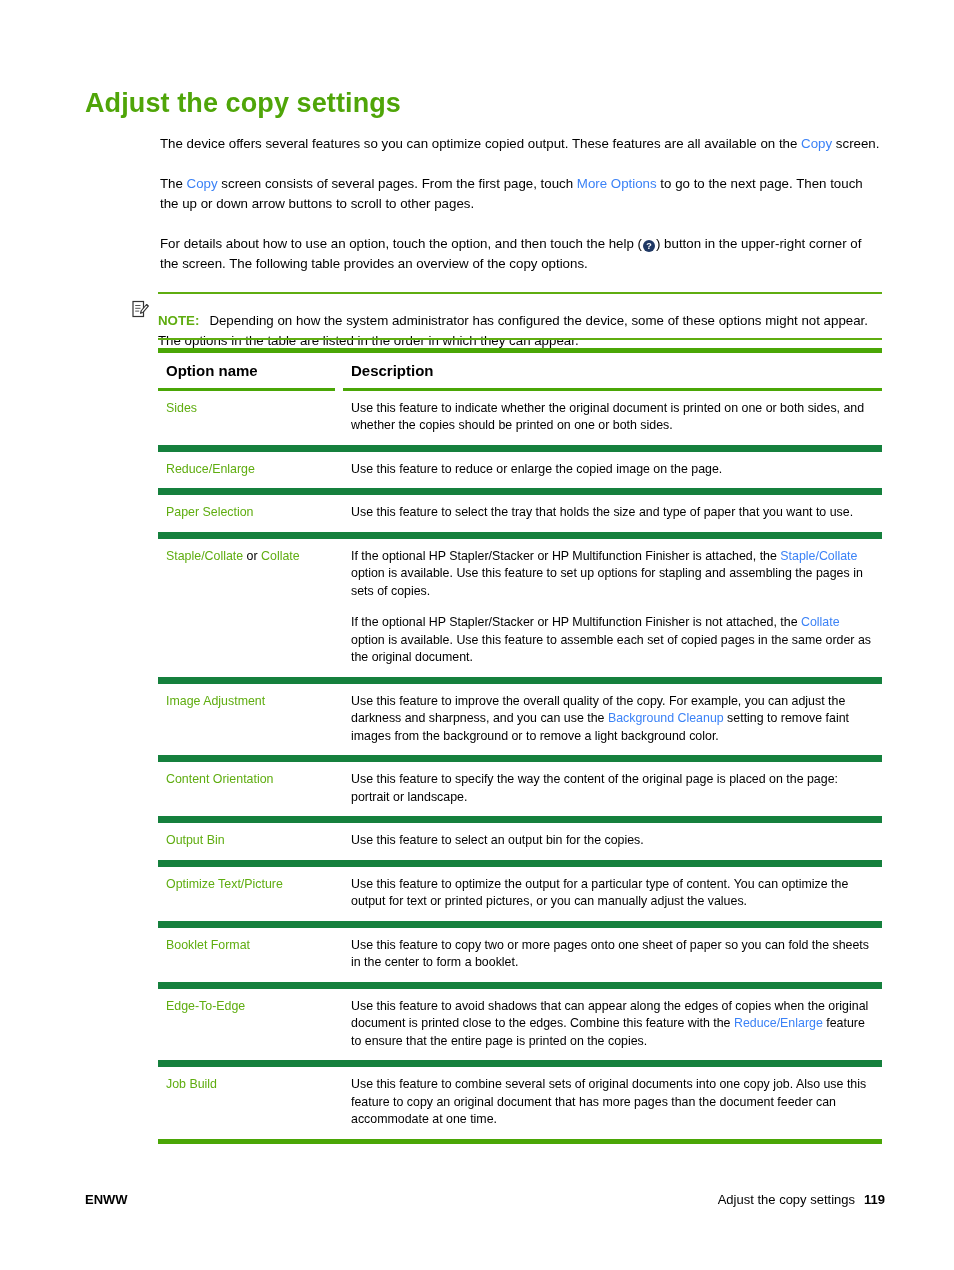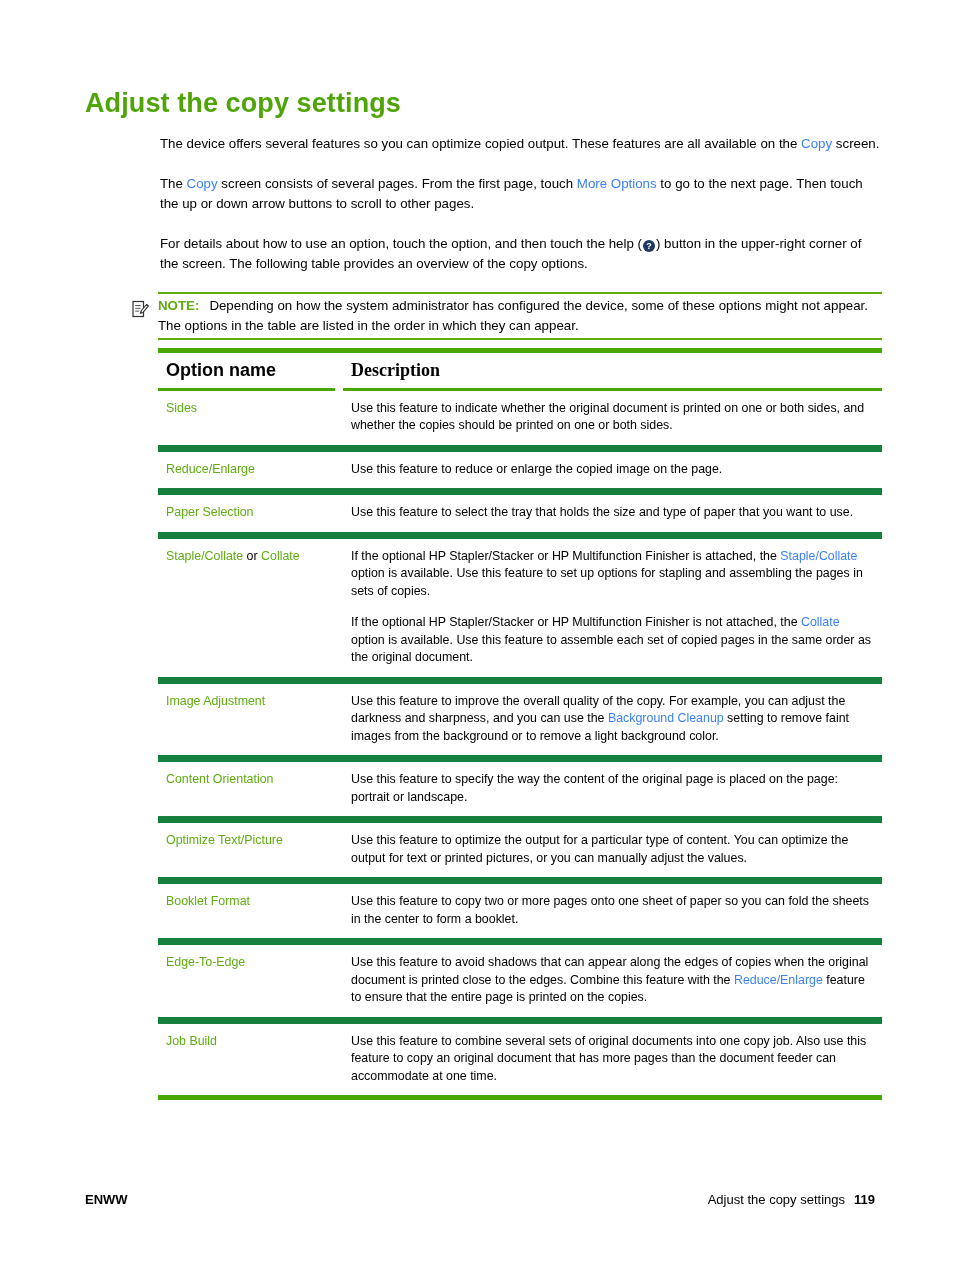--- a/index.html
+++ b/index.html
@@ -95,21 +95,21 @@
     position: absolute;
     left: 2px;
     top: 8px;
     width: 17px;
     height: 18px;
   }
 
   .note-body {
     position: absolute;
     left: 28px;
-    top: 4px;
+    top: 19px;
     width: 724px;
     font-size: 13.3px;
     line-height: 20px;
   }
   .note-label {
     color: #5FAD10;
     font-weight: bold;
   }
   .note-gap { display: inline-block; width: 10px; }
 
@@ -141,25 +141,25 @@
   .rule-thick {
     height: 5px;
     background: #4AA606;
     width: 724px;
   }
   .rule-thick.bottom { margin-top: 0; }
 
   tr.hdr th {
     padding: 9px 0 8px 8px;
     font-weight: bold;
-    font-size: 18px;
+    font-size: 15px;
     color: #000;
     text-align: left;
   }
-  tr.hdr th.col2 { padding-left: 8px; font-family: Liberation Serif, serif; }
+  tr.hdr th.col2 { padding-left: 8px; }
 
   
   tr.hdr-rule td {
     height: 3px;
     padding: 0;
   }
   tr.hdr-rule td .gl {
     height: 3px;
     background: #4AA606;
   }
@@ -194,21 +194,21 @@
     font-size: 13px;
   }
   .footer .left {
     position: absolute;
     left: 0;
     top: 0;
     font-weight: bold;
   }
   .footer .right {
     position: absolute;
-    right: 12px;
+    right: 2px;
     top: 0;
     white-space: nowrap;
   }
   .footer .right .pg {
     font-weight: bold;
     margin-left: 9px;
   }
 </style>
 </head>
 <body>
@@ -300,20 +300,26 @@
               <p><span>Use this feature to improve the overall quality of the copy. For example, you can adjust the darkness and sharpness, and you can use the </span><span class="lnk">Background Cleanup</span><span> setting to remove faint images from the background or to remove a light background color.</span></p>
             </td>
           </tr>
           <tr class="row">
             <td class="optname"><span>Content Orientation</span></td>
             <td class="desc">
               <p><span>Use this feature to specify the way the content of the original page is placed on the page: portrait or landscape.</span></p>
             </td>
           </tr>
           <tr class="row">
+            <td class="optname"><span>Output Bin</span></td>
+            <td class="desc">
+              <p><span>Use this feature to select an output bin for the copies.</span></p>
+            </td>
+          </tr>
+          <tr class="row">
             <td class="optname"><span>Optimize Text/Picture</span></td>
             <td class="desc">
               <p><span>Use this feature to optimize the output for a particular type of content. You can optimize the output for text or printed pictures, or you can manually adjust the values.</span></p>
             </td>
           </tr>
           <tr class="row">
             <td class="optname"><span>Booklet Format</span></td>
             <td class="desc">
               <p><span>Use this feature to copy two or more pages onto one sheet of paper so you can fold the sheets in the center to form a booklet.</span></p>
             </td>

